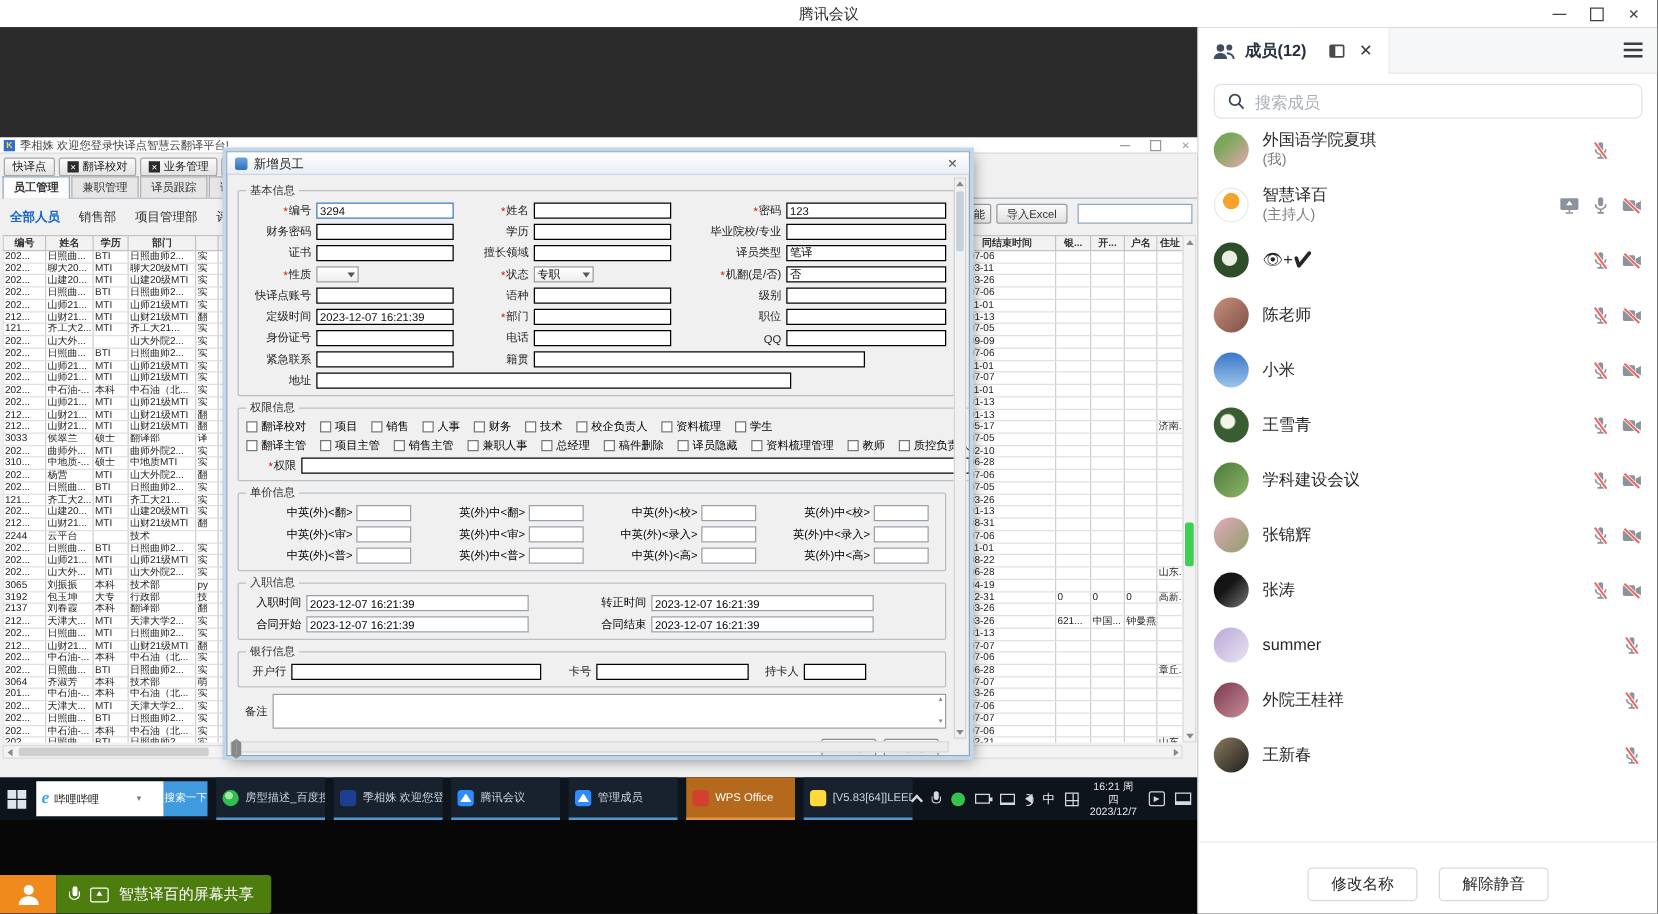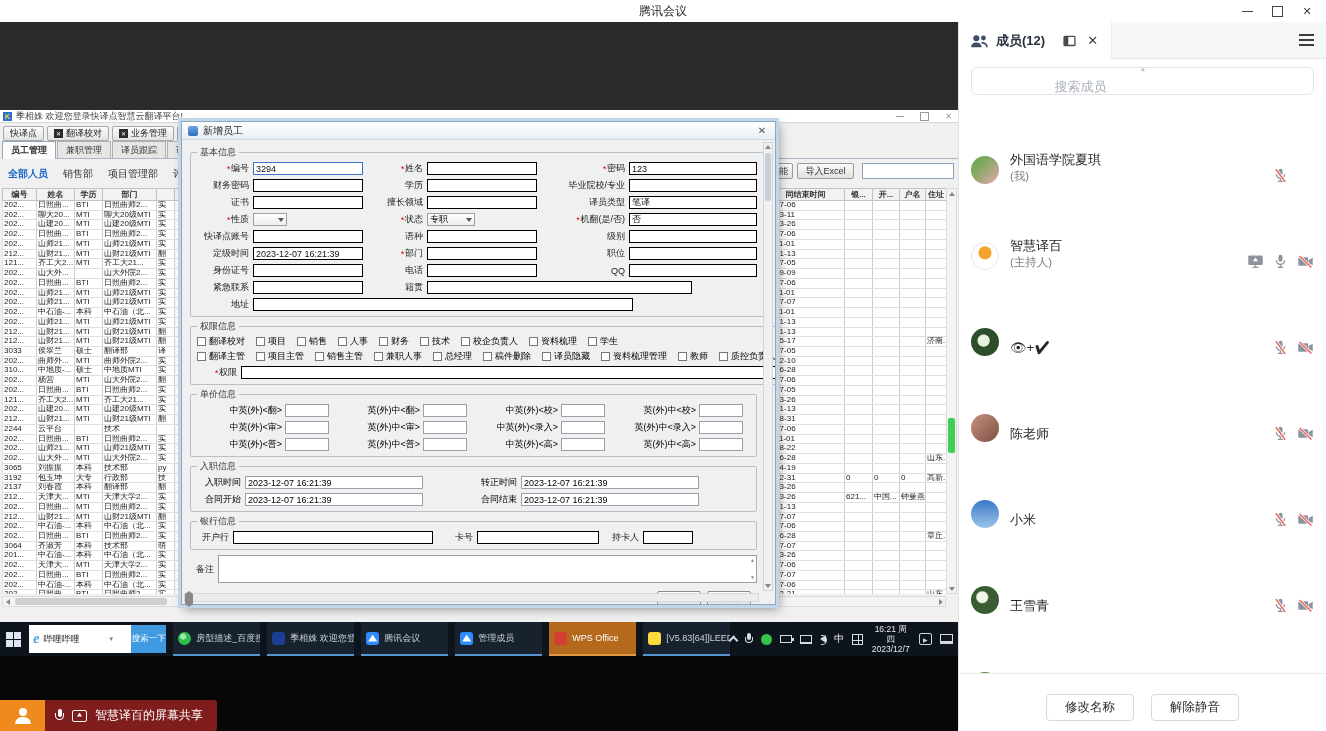--- a/index.html
+++ b/index.html
@@ -153,42 +153,42 @@
 .tb-mic { width:8px; height:13px; position:relative; }
 .tb-mic::before { content:""; position:absolute; left:2px; top:0; width:4px; height:7px; background:#d6dbe1; border-radius:2px; }
 .tb-mic::after { content:""; position:absolute; left:0; top:4px; width:6px; height:5px; border:1px solid #d6dbe1; border-top:none; border-radius:0 0 5px 5px; }
 
 
 #share-banner { position:absolute; left:0; top:678px; height:31px; display:flex; }
 .sb-orange { width:45px; background:#f08a1c; display:flex; align-items:center; justify-content:center; }
 .sb-person { width:16px; height:16px; position:relative; }
 .sb-person::before { content:""; position:absolute; left:4px; top:0; width:8px; height:8px; border-radius:50%; background:#fff; }
 .sb-person::after { content:""; position:absolute; left:0; bottom:0; width:16px; height:7px; border-radius:7px 7px 0 0; background:#fff; }
-.sb-bar { background:#7f1d1d; display:flex; align-items:center; gap:8px; padding:0 14px 0 10px; color:#fff; font-size:12px; border-radius:0 3px 3px 0; }
+.sb-bar { background:#4d7c0f; display:flex; align-items:center; gap:8px; padding:0 14px 0 10px; color:#fff; font-size:12px; border-radius:0 3px 3px 0; }
 .sb-mic { width:9px; height:14px; position:relative; }
 .sb-mic::before { content:""; position:absolute; left:2.5px; top:0; width:4px; height:8px; background:#fff; border-radius:2px; }
 .sb-mic::after { content:""; position:absolute; left:0; top:4px; width:7px; height:6px; border:1px solid #fff; border-top:none; border-radius:0 0 5px 5px; }
 .sb-screen { width:15px; height:12px; border:1px solid #fff; border-radius:2px; position:relative; }
 .sb-screen::after { content:""; position:absolute; left:4px; top:2px; width:5px; height:4px; background:#fff; clip-path:polygon(50% 0,100% 100%,0 100%); }
 
 
 #members { position:absolute; left:958px; top:22px; width:368px; height:709px; background:#fff; border-left:1px solid #e3e3e3; }
 .mp-header { display:flex; height:37px; }
 .mp-tab { width:152px; background:#fff; display:flex; align-items:center; padding-left:10px; gap:7px; }
 .mp-title { font-size:13px; font-weight:bold; color:#27303f; }
 .mp-tab-icons { display:flex; align-items:center; gap:10px; margin-left:10px; }
 .mp-rest { flex:1; background:#f6f7f8; border-bottom:1px solid #e8e8e8; border-left:1px solid #ececec; display:flex; justify-content:flex-end; align-items:center; padding-right:12px; }
 .mp-close { font-size:13px; color:#3c3c3c; }
 .hamburger { display:flex; flex-direction:column; gap:3px; }
 .hamburger span { width:15px; height:2px; background:#3c3c3c; }
-.mp-search { margin:8px 12px 6px; height:28px; border:1px solid #e1e3e6; border-radius:6px; display:flex; align-items:center; padding:0 9px; gap:7px; background:#fff;flex-direction:column; }
+.mp-search { margin:8px 12px 6px; height:28px; border:1px solid #e1e3e6; border-radius:6px; display:flex; align-items:center; padding:0 9px; gap:7px; background:#fff; }
 .mp-search input { border:none; outline:none; flex:1; font-size:13px; color:#333; font-family:"Liberation Sans",sans-serif; }
 .mp-search input::placeholder { color:#aab0b8; }
 .mp-list { position:absolute; left:0; top:76px; right:0; bottom:58px; overflow:hidden; }
-.member { height:44px; display:flex; align-items:flex-end; padding:0 12px; gap:11px;margin-top:42px; }
+.member { height:44px; display:flex; align-items:center; padding:0 12px; gap:11px; }
 .avatar { width:28px; height:28px; border-radius:50%; flex-shrink:0; background:#ccc; }
 .avatar.m-av1 { background:linear-gradient(135deg,#7aa85a 30%,#e8a7b0); }
 .avatar.m-av2 { background:radial-gradient(circle at 50% 38%, #f7a22b 0 30%, #fff 33%); border:1px solid #e8e8e8; }
 .avatar.m-av3 { background:radial-gradient(circle at 45% 45%, #e8f0e0 0 26%, #2e4d2a 30%); }
 .avatar.m-av4 { background:linear-gradient(135deg,#c9907c,#7c5146); }
 .avatar.m-av5 { background:radial-gradient(circle at 40% 40%, #f2f6ea 0 22%, #3a5c33 28%); }
 .avatar.m-av6 { background:linear-gradient(#3a78c9,#9cc4ea); }
 .avatar.m-av7 { background:linear-gradient(135deg,#4a7a3a,#8fb56a); }
 .avatar.m-av8 { background:linear-gradient(135deg,#e3a9bd,#8f9e6a); }
 .avatar.m-av9 { background:linear-gradient(135deg,#141414 40%,#777); }

